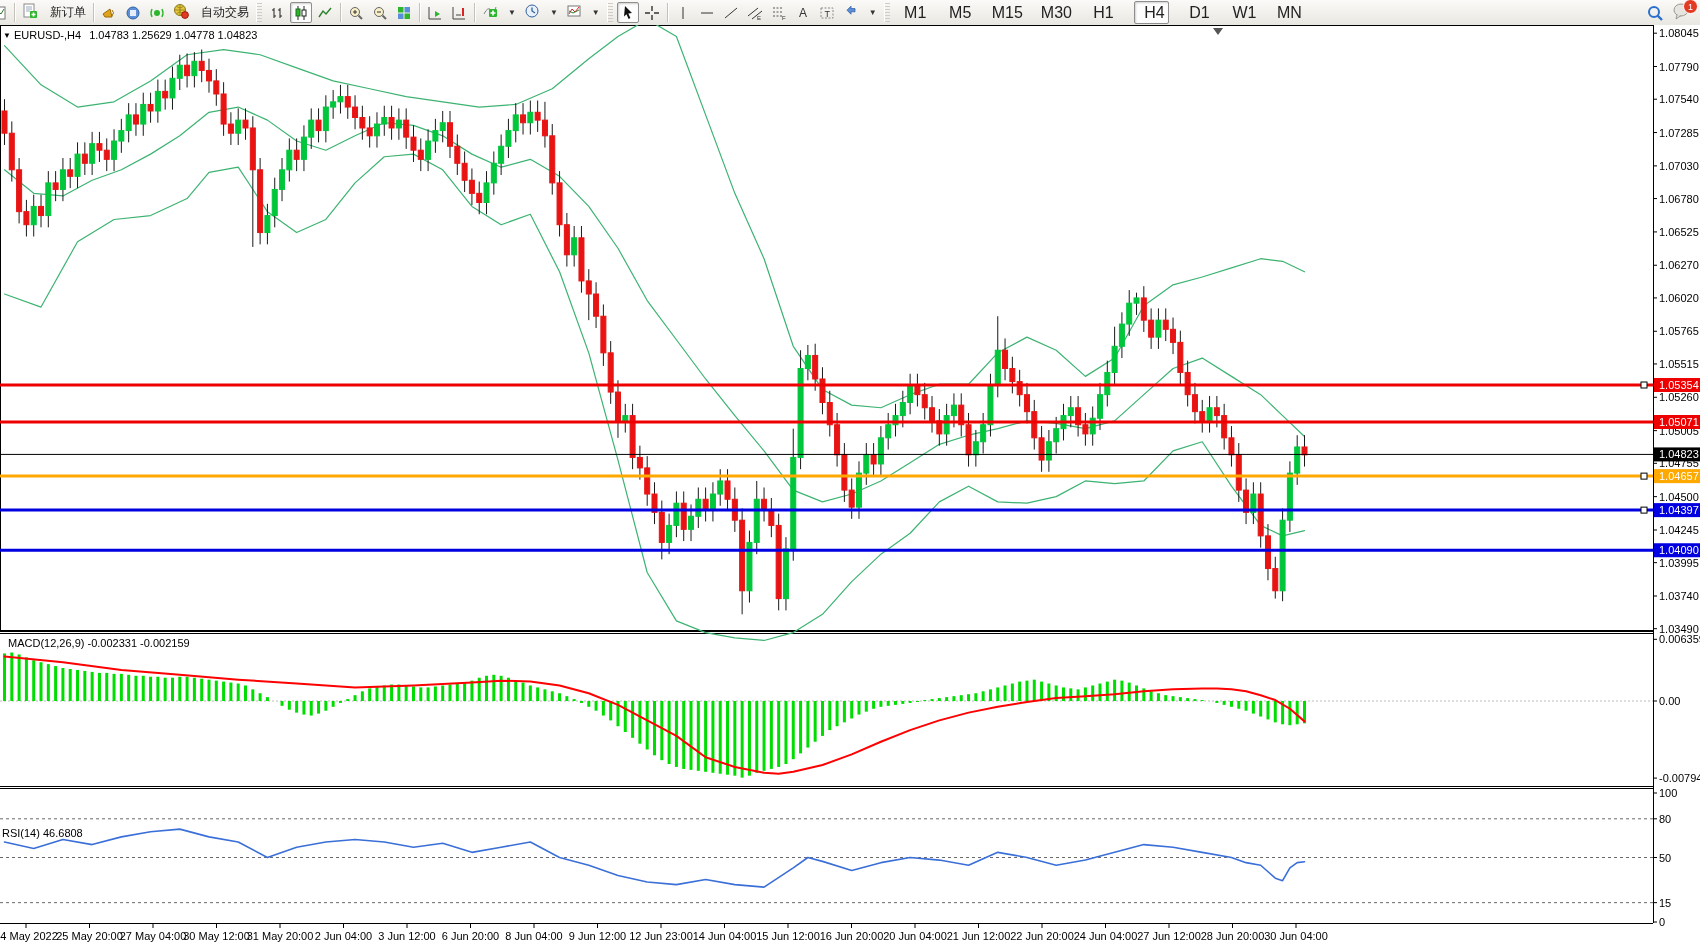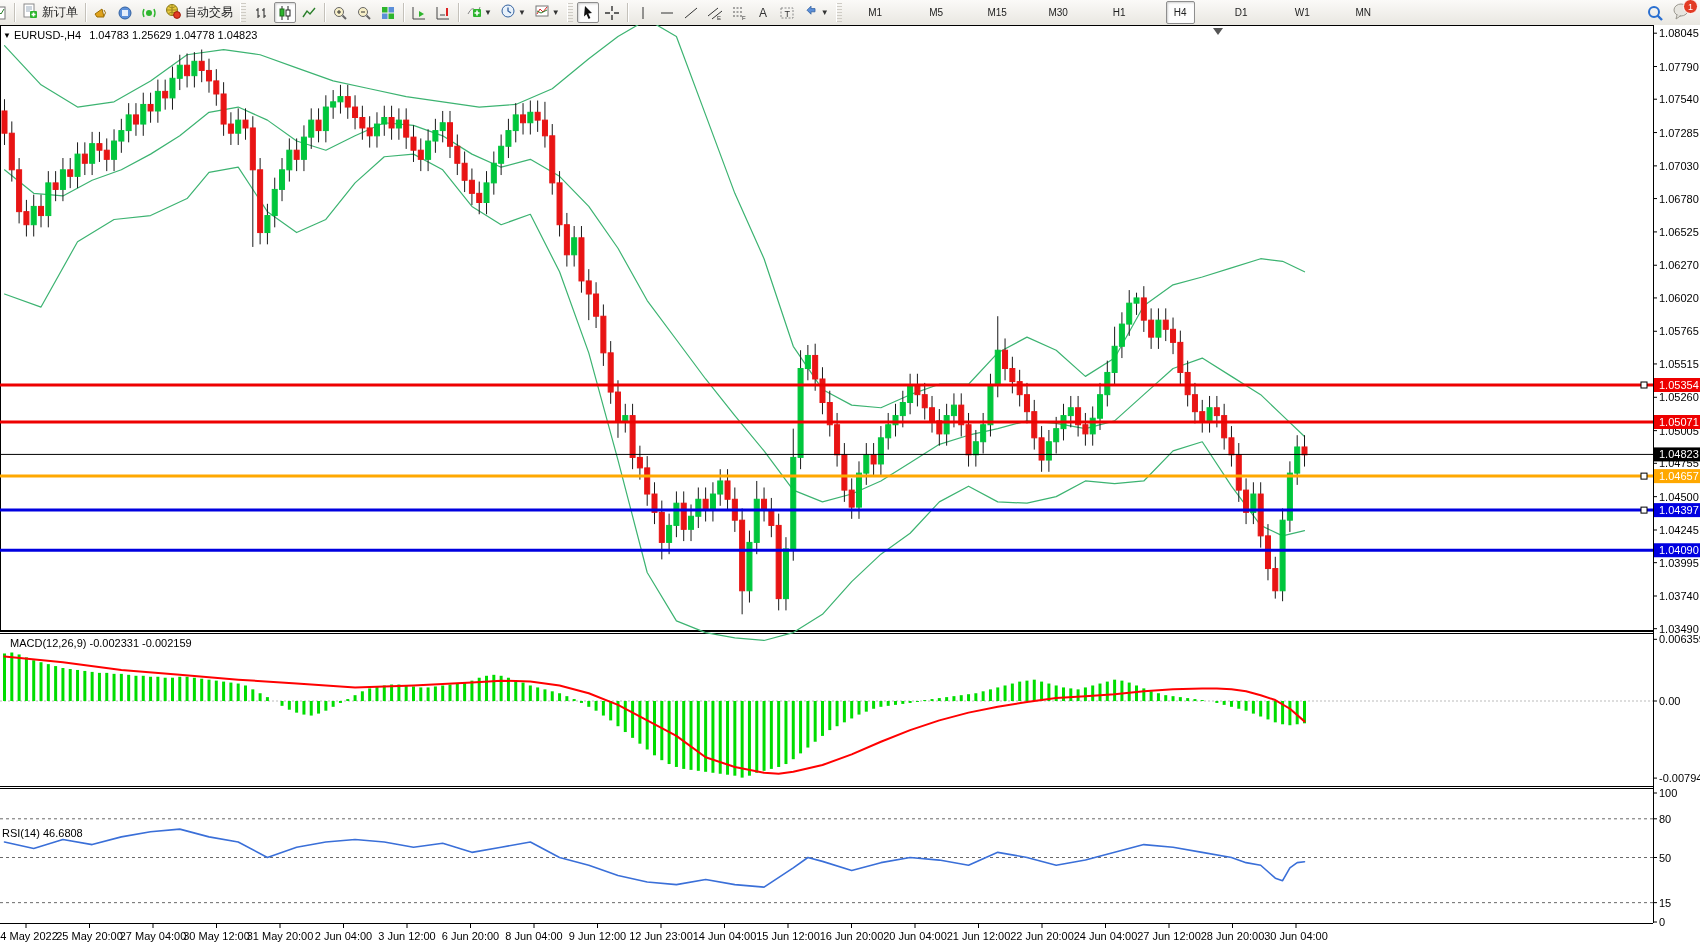--- a/index.html
+++ b/index.html
@@ -2,42 +2,42 @@
 <html><head>
 <meta charset="utf-8">
 <style>
   html,body{margin:0;padding:0;background:#fff;width:1700px;height:946px;overflow:hidden;
     font-family:"Liberation Sans","DejaVu Sans",sans-serif;}
   
   #toolbar{position:absolute;left:0;top:0;width:1700px;height:25px;
     background:linear-gradient(#fbfaf8,#e9e7e1);border-bottom:1px solid #a9a69f;
     display:flex;align-items:center;white-space:nowrap;}
   .tbtn{height:21px;min-width:22px;display:flex;align-items:center;justify-content:flex-end;
-    border:1px solid transparent;border-radius:2px;margin:0 1px;padding:0 2px;box-sizing:border-box;}
+    border:1px solid transparent;border-radius:2px;margin:0 1px;padding:0 2px;box-sizing:border-box;gap:8px;}
   .tbtn.active{background:#fdfdfd;border:1px solid #8e8e8e;box-shadow:inset 1px 1px 2px rgba(0,0,0,.18);}
   .tbtn .lab{font-size:12px;color:#1a1a1a;margin-left:4px;}
   .grip{width:5px;height:19px;margin:0 3px;
     background:repeating-linear-gradient(#cfccc5 0 1px,transparent 1px 3px);
     border-left:1px solid #fff;}
   .sep{width:1px;height:19px;background:#c4c1ba;margin:0 3px;box-shadow:1px 0 0 #fff;}
   .ddarrow{font-size:8px;color:#333;margin-left:2px;}
-  .tf{font-size:10px;color:#222;min-width:27px;height:21px;display:flex;align-items:center;
-    justify-content:center;border:1px solid transparent;border-radius:2px;margin:16px;}
-  .tf.active{background:#fdfdfd;border:1px solid #8e8e8e;box-shadow:inset 1px 1px 2px rgba(0,0,0,.18);}
+  .tf{font-size:16px;color:#222;min-width:27px;height:21px;display:flex;align-items:center;
+    justify-content:center;border:1px solid transparent;border-radius:2px;margin:8px;}
+  .tf.active{background:#fdfdfd;border:1px solid #8e8e8e;box-shadow:inset 1px 1px 2px rgba(0,0,0,.18);padding-left:6px;}
   #tb-right{margin-left:auto;display:flex;align-items:center;margin-right:6px;}
   .badge{position:absolute;top:-4px;right:-6px;background:#e23b24;color:#fff;border-radius:8px;
     min-width:13px;height:13px;font-size:9px;display:flex;align-items:center;justify-content:center;
     border:1px solid #fff;}
   
   #chartwrap{position:absolute;left:0;top:25px;width:1700px;height:921px;background:#fff;}
   #chartsvg{position:absolute;left:0;top:0;}
   .ovl{position:absolute;font-size:11px;color:#000;z-index:5;}
   #symtitle{left:3px;top:4px;display:flex;align-items:center;}
   #symtitle .dd{font-size:8px;margin-right:3px;color:#000;}
-  #macdlab{left:10px;top:612px;}
+  #macdlab{left:1px;top:612px;padding-left:7px;}
   #rsilab{left:2px;top:802px;}
 </style>
 </head>
 <body>
 
 <div id="toolbar">
   <div class="tbtn" style="margin-left:-12px">
     <svg width="16" height="16">
         <rect x="2" y="2" width="12" height="12" fill="#fff" stroke="#777"></rect>
         <path d="M4 10 L7 6 L10 9 L13 4" stroke="#2a7f2a" fill="none"></path>

